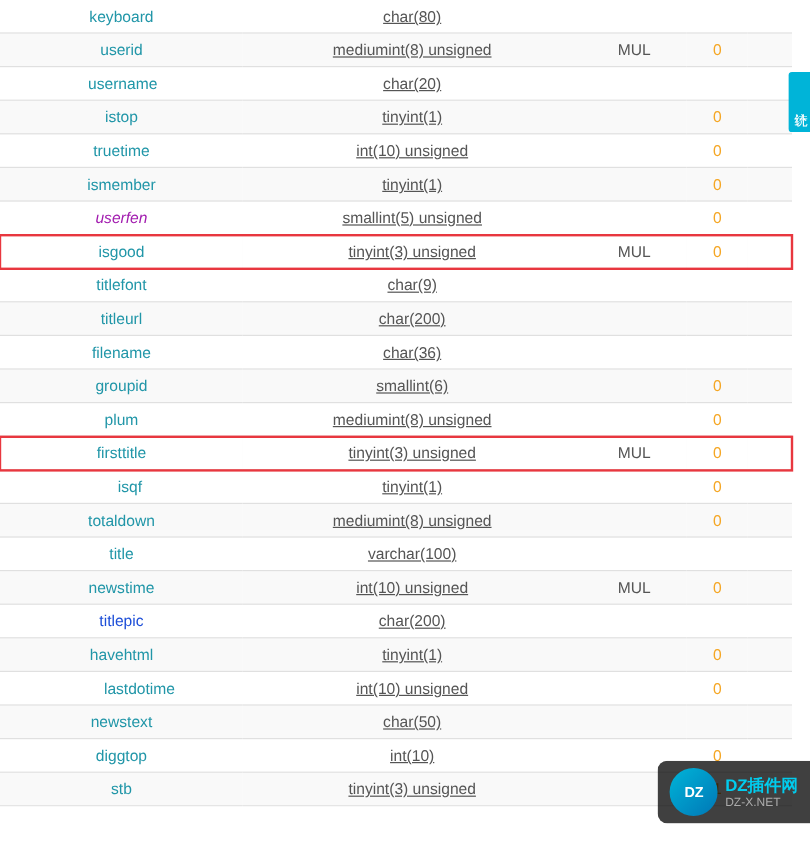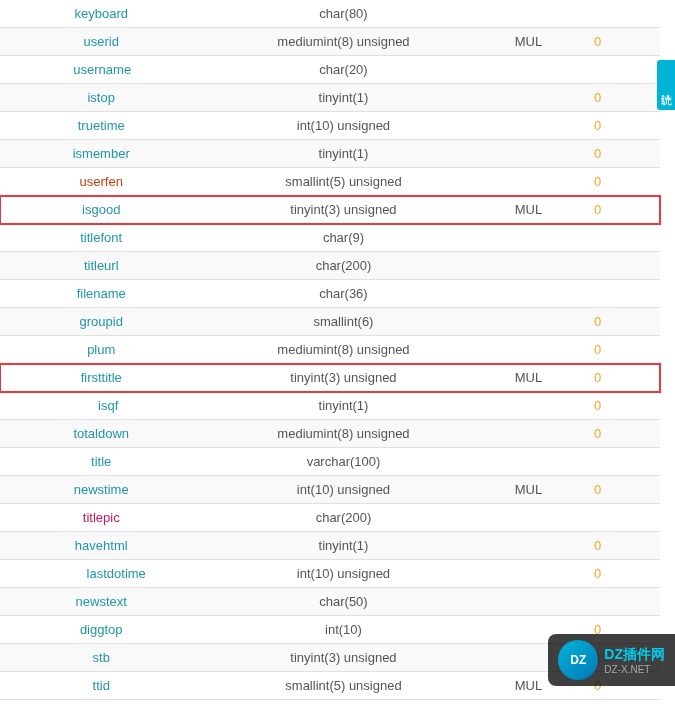--- a/index.html
+++ b/index.html
@@ -24,20 +24,21 @@
       text-align: center;
       border-bottom: 1px solid #e0e0e0;
       color: #555;
     }
     td:first-child {
       color: #2196a8;
       text-align: center;
     }
     td:nth-child(2) {
       color: #666;
+      text-decoration: underline;
     }
     td:nth-child(3) {
       color: #555;
     }
     td:nth-child(4) {
       color: #f5a623;
     }
     tr:nth-child(even) {
       background: #f9f9f9;
     }
@@ -147,21 +148,21 @@
           <td></td>
         </tr>
         <tr style="background: rgb(249, 249, 249);">
           <td style="color: rgb(33, 150, 168);">ismember</td>
           <td style="color: rgb(85, 85, 85);">tinyint(1)</td>
           <td style="color: rgb(85, 85, 85);"></td>
           <td style="color: rgb(245, 166, 35);">0</td>
           <td></td>
         </tr>
         <tr style="background: rgb(255, 255, 255);">
-          <td style="color: #c2410c;">userfen</td>
+          <td style="color: #a21caf; font-style: italic;">userfen</td>
           <td style="color: rgb(85, 85, 85);">smallint(5) unsigned</td>
           <td style="color: rgb(85, 85, 85);"></td>
           <td style="color: rgb(245, 166, 35);">0</td>
           <td></td>
         </tr>
         <tr class="highlighted">
           <td style="color: rgb(33, 150, 168);">isgood</td>
           <td style="color: rgb(85, 85, 85);">tinyint(3) unsigned</td>
           <td style="color: rgb(85, 85, 85);">MUL</td>
           <td style="color: rgb(245, 166, 35);">0</td>
@@ -231,21 +232,21 @@
           <td></td>
         </tr>
         <tr style="background: rgb(249, 249, 249);">
           <td style="color: rgb(33, 150, 168);">newstime</td>
           <td style="color: rgb(85, 85, 85);">int(10) unsigned</td>
           <td style="color: rgb(85, 85, 85);">MUL</td>
           <td style="color: rgb(245, 166, 35);">0</td>
           <td></td>
         </tr>
         <tr style="background: rgb(255, 255, 255);">
-          <td style="color: #be185d; margin-left: 11px;">titlepic</td>
+          <td style="color: #1d4ed8; margin-left: 11px;">titlepic</td>
           <td style="color: rgb(85, 85, 85);">char(200)</td>
           <td style="color: rgb(85, 85, 85);"></td>
           <td style="color: rgb(85, 85, 85);"></td>
           <td></td>
         </tr>
         <tr style="background: rgb(249, 249, 249);">
           <td style="color: rgb(33, 150, 168);">havehtml</td>
           <td style="color: rgb(85, 85, 85);">tinyint(1)</td>
           <td style="color: rgb(85, 85, 85);"></td>
           <td style="color: rgb(245, 166, 35);">0</td>
@@ -270,27 +271,20 @@
           <td style="color: rgb(85, 85, 85);">int(10)</td>
           <td style="color: rgb(85, 85, 85);"></td>
           <td style="color: rgb(245, 166, 35);">0</td>
           <td></td>
         </tr>
         <tr style="background: rgb(249, 249, 249);">
           <td style="color: rgb(33, 150, 168);">stb</td>
           <td style="color: rgb(85, 85, 85);">tinyint(3) unsigned</td>
           <td style="color: rgb(85, 85, 85);"></td>
           <td style="color: rgb(245, 166, 35);">1</td>
-          <td></td>
-        </tr>
-        <tr style="background: rgb(255, 255, 255);">
-          <td style="color: rgb(33, 150, 168);">ttid</td>
-          <td style="color: rgb(85, 85, 85);">smallint(5) unsigned</td>
-          <td style="color: rgb(85, 85, 85);">MUL</td>
-          <td style="color: rgb(245, 166, 35);">0</td>
           <td></td>
         </tr>
       </tbody>
   </table>
 
   <div class="side-tab">
     <span>统计</span>
   </div>
 </div>
 

